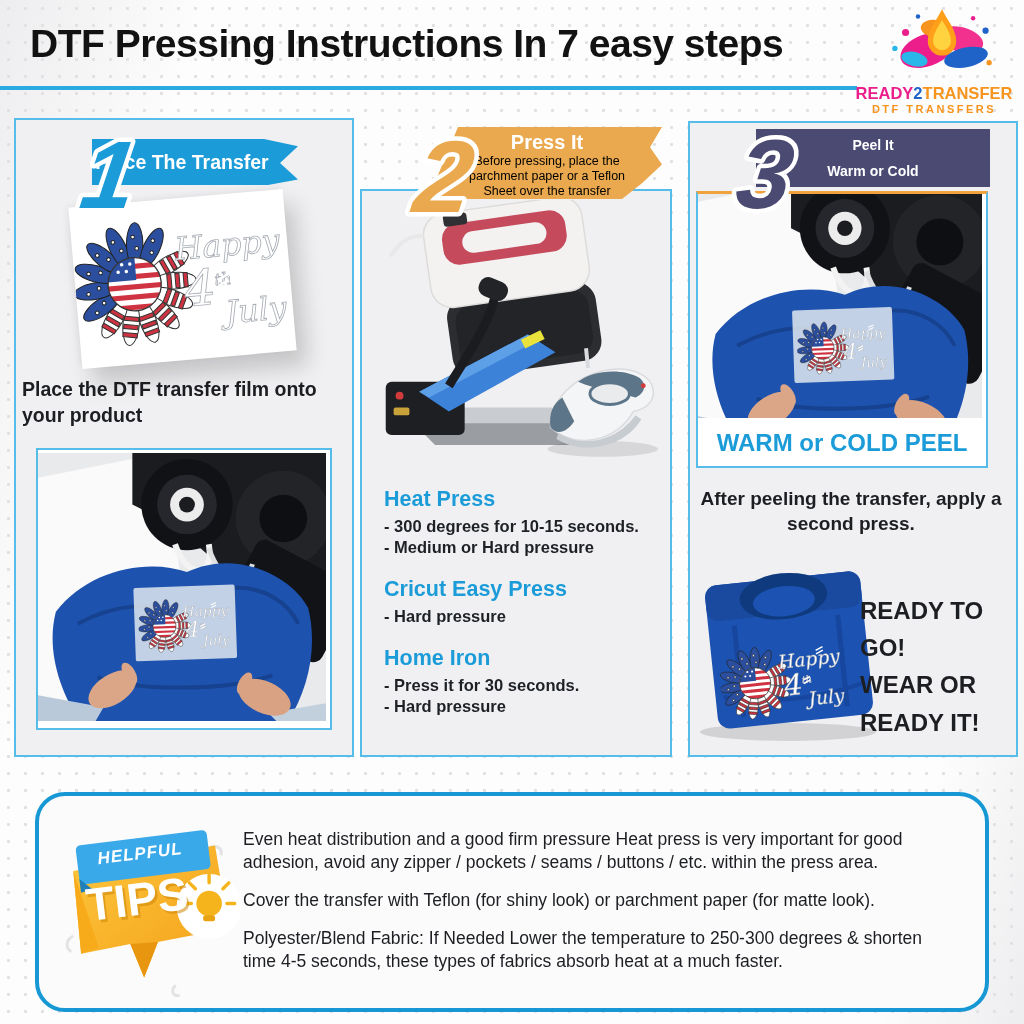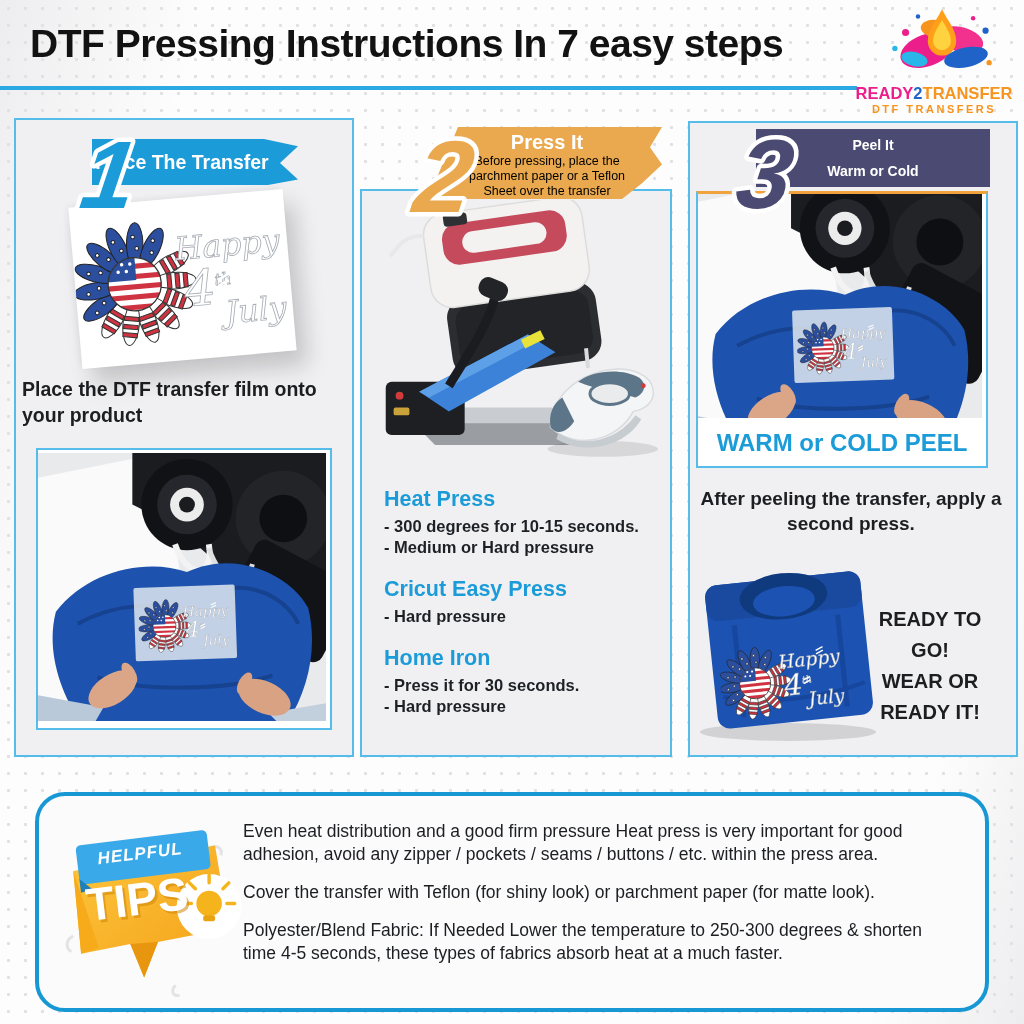--- a/index.html
+++ b/index.html
@@ -47,30 +47,30 @@
   #equipment{left:366px;top:200px;width:296px;height:276px;}
   #methods{left:384px;top:487px;width:272px;}
   .method{margin-bottom:19px;}
   .method-name{font-size:21.5px;font-weight:bold;color:#1b9cd9;margin-bottom:4px;}
   .method-bullet{font-size:16.5px;font-weight:bold;color:#1d2025;line-height:21px;}
   
   #photo-3{left:696px;top:191px;width:288px;height:272px;border-top:3px solid #f0a23c;}
   #peel-caption{height:44px;line-height:42px;text-align:center;font-size:24px;font-weight:bold;color:#1b9cd9;background:#fff;}
   #after-text{left:700px;top:486px;width:302px;text-align:center;font-size:19px;font-weight:bold;color:#1c1e22;line-height:1.32;}
   #folded-shirt{left:688px;top:540px;width:200px;height:205px;}
-  #ready-text{left:860px;top:592px;width:140px;text-align:center;font-size:20px;font-weight:bold;color:#1c1e22;line-height:1.55;margin-top:12px;}
+  #ready-text{left:860px;top:592px;width:140px;font-size:24px;font-weight:bold;color:#1c1e22;line-height:1.55;}
   
   #tips-box{left:35px;top:792px;width:954px;height:220px;border:4px solid #1798d5;border-radius:30px;background:#fbfbfc;box-sizing:border-box;}
   #tips-badge{left:58px;top:810px;width:190px;height:192px;z-index:3;}
   #badge-helpful{left:76px;top:838px;width:128px;height:32px;transform:rotate(-7deg);text-align:center;
     font-size:17px;font-weight:bold;font-style:italic;color:#fff;line-height:32px;letter-spacing:1px;z-index:4;}
   #badge-tips{left:74px;top:872px;width:126px;transform:rotate(-7deg);text-align:center;font-size:46px;font-weight:bold;color:#fff;
     text-shadow:2px 3px 0 rgba(205,135,10,.55);z-index:4;}
   #tips-text{left:243px;top:820px;width:706px;color:#1c1e22;font-size:17.5px;line-height:1.32;}
-  #tips-text p{margin:0 0 15px 0;}
+  #tips-text p{margin:8px 0 15px 0;}
   .script{font-family:"DejaVu Serif",serif;font-style:italic;}
 </style>
 </head>
 <body>
 
 <svg width="0" height="0" style="position:absolute" aria-hidden="true">
   <defs>
 
     <symbol id="sym-design" viewBox="0 0 210 130">
       <g>

